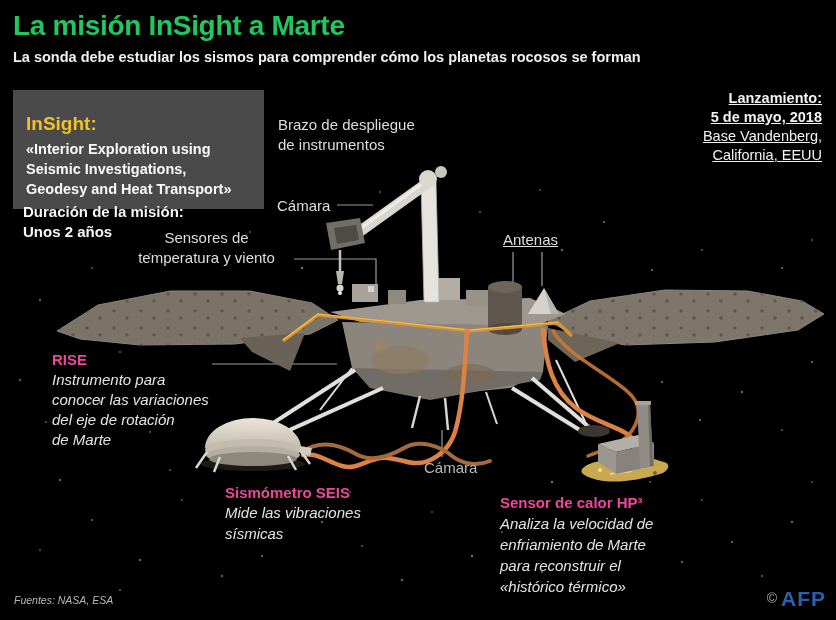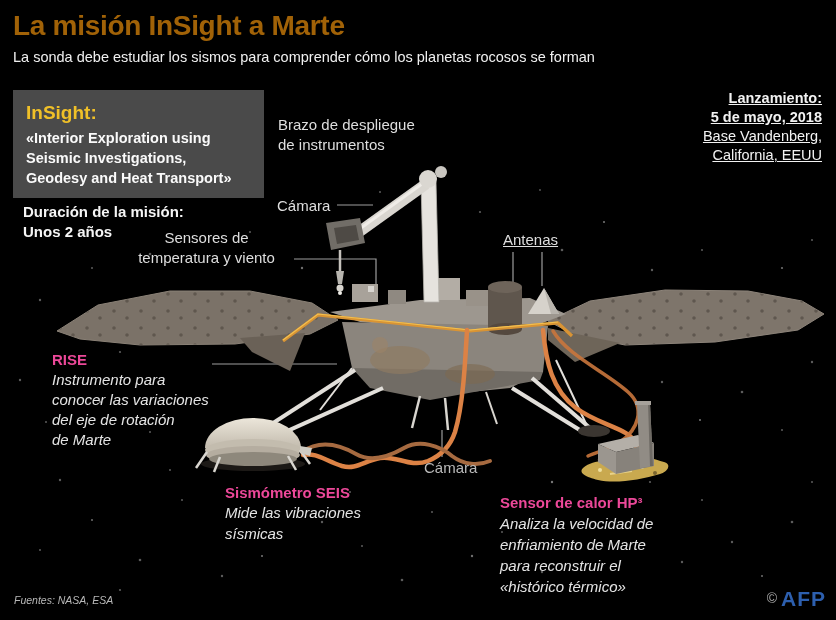--- a/index.html
+++ b/index.html
@@ -3,23 +3,23 @@
 <meta charset="utf-8">
 <style>
   html,body{margin:0;padding:0;}
   body{
     width:836px;height:620px;background:#000;overflow:hidden;position:relative;
     font-family:"Liberation Sans",sans-serif;color:#ededed;
     -webkit-font-smoothing:antialiased;
   }
   .abs{position:absolute;}
   .pre{white-space:pre-line;}
-  .title{left:13px;top:10px;font-size:28px;font-weight:bold;color:#a16207;letter-spacing:-.3px;}
-  .subtitle{left:13px;top:49px;font-size:14.5px;font-weight:normal;color:#f0f0f0;}
-  .insight-box{left:13px;top:90px;width:226px;background:#4a4a4a;padding:12px 12px 10px 13px;}
+  .title{left:13px;top:10px;font-size:28px;font-weight:bold;color:#22c55e;letter-spacing:-.3px;}
+  .subtitle{left:13px;top:49px;font-size:14.5px;font-weight:bold;color:#f0f0f0;}
+  .insight-box{left:13px;top:90px;width:226px;background:#4a4a4a;padding:23px 12px 10px 13px;}
   .insight-box .bx-title{font-size:19px;font-weight:bold;color:#f0c028;margin-bottom:4px;}
   .insight-box .bx-def{font-size:14.5px;font-weight:bold;line-height:20px;color:#fafafa;}
   .duration{left:23px;top:202px;font-size:15px;font-weight:bold;line-height:20px;color:#f5f5f5;}
   .launch{right:14px;top:89px;text-align:right;font-size:14.5px;line-height:19px;color:#f2f2f2;text-decoration:underline;}
   .launch .b{font-weight:bold;}
   .dlabel{font-size:15px;color:#dedede;line-height:20px;}
   .lbl-arm{left:278px;top:115px;}
   .lbl-camera-top{left:277px;top:196px;}
   .lbl-sensors{left:120px;top:228px;width:173px;text-align:center;}
   .lbl-antennas{left:503px;top:230px;text-decoration:underline;}

